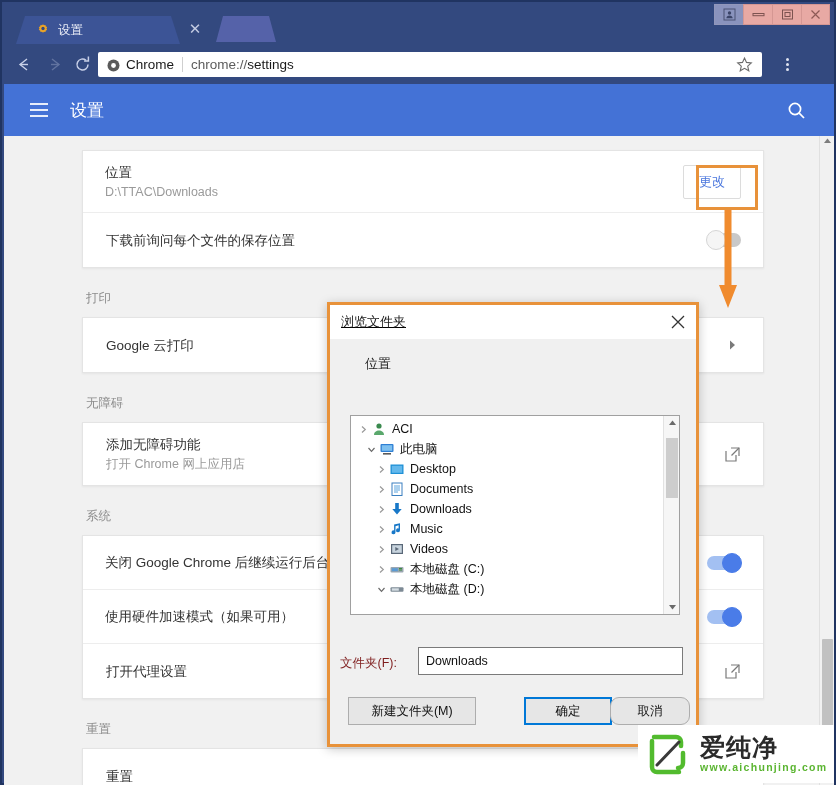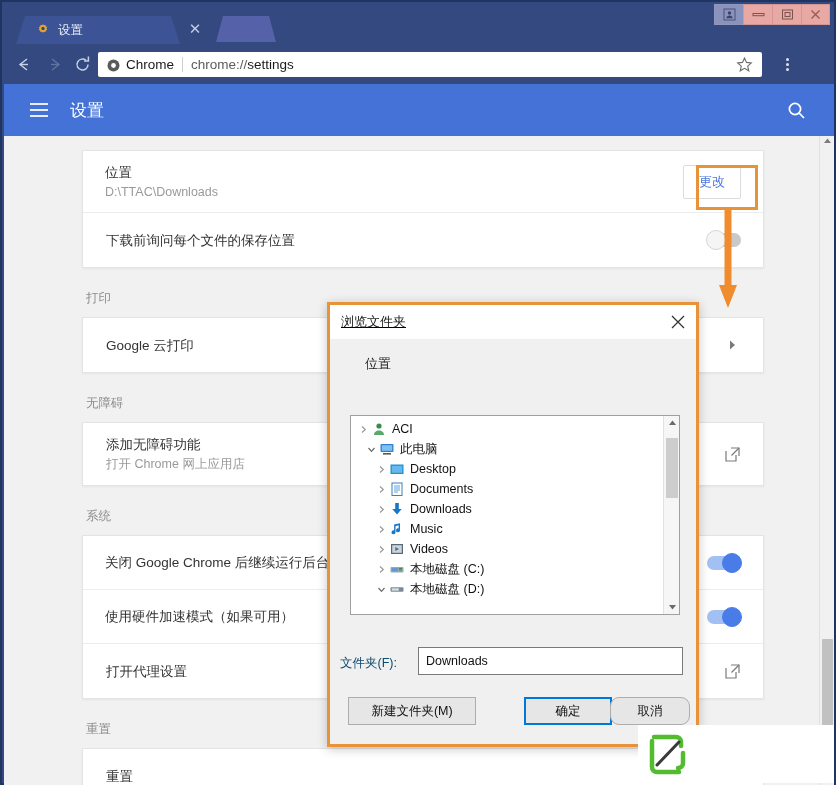--- a/index.html
+++ b/index.html
@@ -112,21 +112,21 @@
   #tree-list{position:absolute;left:0;top:0;right:16px;top:3px;}
   .tnode{height:20px;display:flex;align-items:center;font-size:12.5px;color:#111;white-space:nowrap;}
   .tw{width:16px;height:16px;flex:none;display:flex;align-items:center;justify-content:center;}
   .tico{width:16px;height:16px;flex:none;margin-right:5px;}
   .tlbl{line-height:16px;}
   #tree-sb{position:absolute;right:0;top:0;width:16px;height:100%;background:#f6f6f6;border-left:1px solid #e2e2e2;box-sizing:border-box;}
   #tsb-up{position:absolute;top:3px;left:4px;width:9px;height:8px;}
   #tsb-dn{position:absolute;bottom:3px;left:4px;width:9px;height:8px;}
   #tsb-thumb{position:absolute;left:2px;top:22px;width:12px;height:60px;background:#cdcdcd;}
 
-  #fld-label{position:absolute;left:10px;top:350px;font-size:12.5px;color:#0c4a6e;}
+  #fld-label{position:absolute;left:10px;top:350px;font-size:12.5px;color:#7f1d1d;}
   #fld-input{
     position:absolute;left:88px;top:342px;width:265px;height:28px;
     background:#fff;border:1px solid #7a7a7a;box-sizing:border-box;
     font-size:12.5px;color:#111;padding:0 7px;line-height:26px;
     font-family:inherit;outline:none;
   }
   .dbtn{
     position:absolute;top:392px;height:28px;background:#e6e6e6;border:1px solid #adadad;
     box-sizing:border-box;font-size:12.5px;color:#111;font-family:inherit;cursor:default;
     display:flex;align-items:center;justify-content:center;
@@ -497,15 +497,19 @@
     <button class="dbtn" id="btn-cancel">取消</button>
   </div>
 
   <div id="wm">
     <svg id="wm-mark" viewBox="0 0 44 42">
       <path d="M6 4 h22 a5 5 0 0 1 5 5 v4" fill="none" stroke="#52bb2e" stroke-width="4.5" stroke-linecap="round"></path>
       <path d="M4 8 v26 a5 5 0 0 0 5 5 h22" fill="none" stroke="#52bb2e" stroke-width="4.5" stroke-linecap="round"></path>
       <path d="M35 20 v10 a5 5 0 0 1 -5 5" fill="none" stroke="#52bb2e" stroke-width="4.5" stroke-linecap="round"></path>
       <path d="M9 32 L31 9" stroke="#3a3a3a" stroke-width="3" stroke-linecap="round"></path>
     </svg>
+    <div id="wm-txt">
+      <div id="wm-cn">爱纯净</div>
+      <div id="wm-url">www.aichunjing.com</div>
+    </div>
   </div>
 
 </div>
 
 </body></html>

